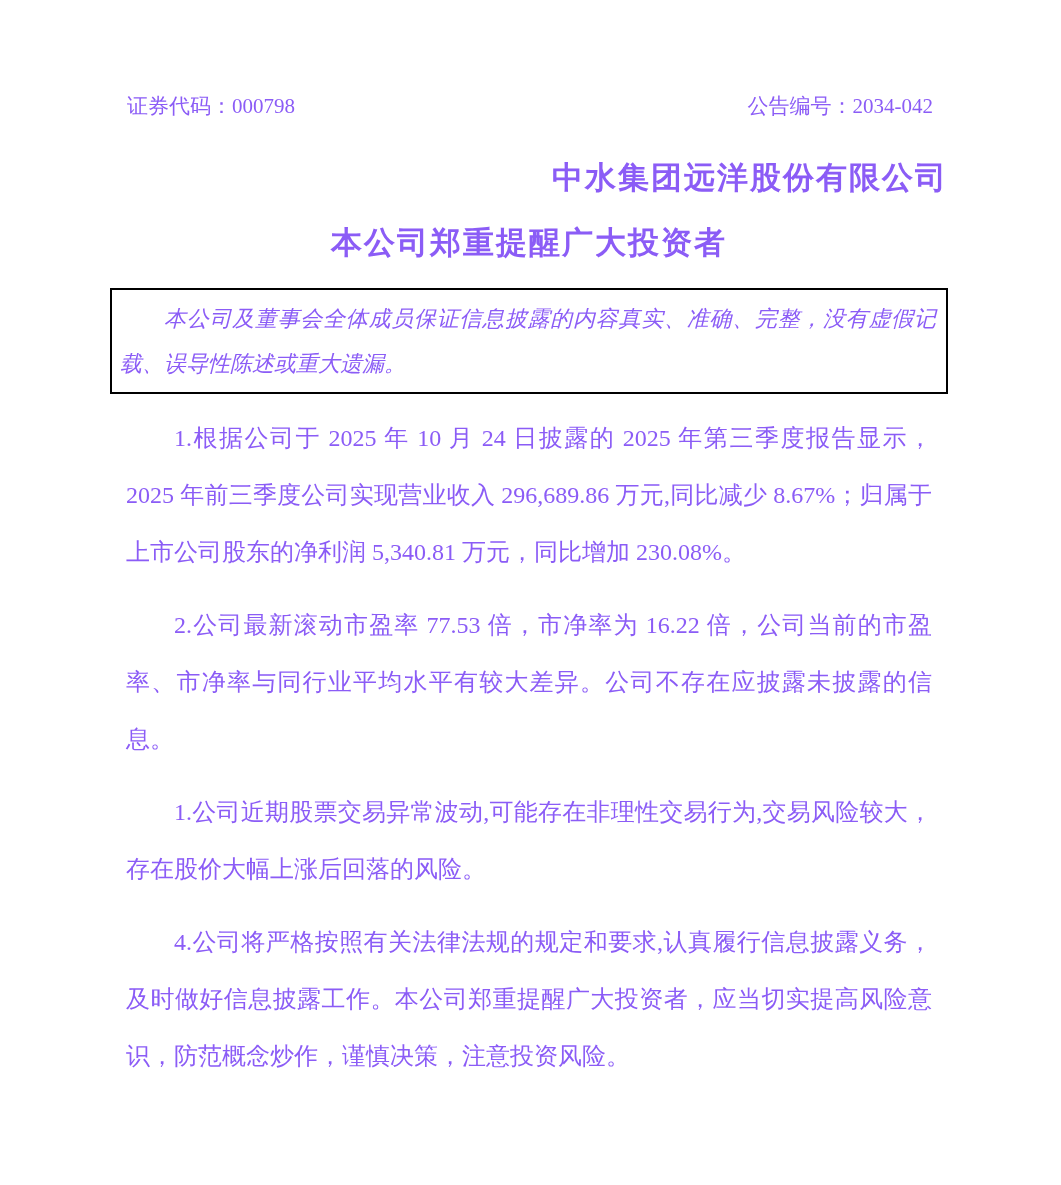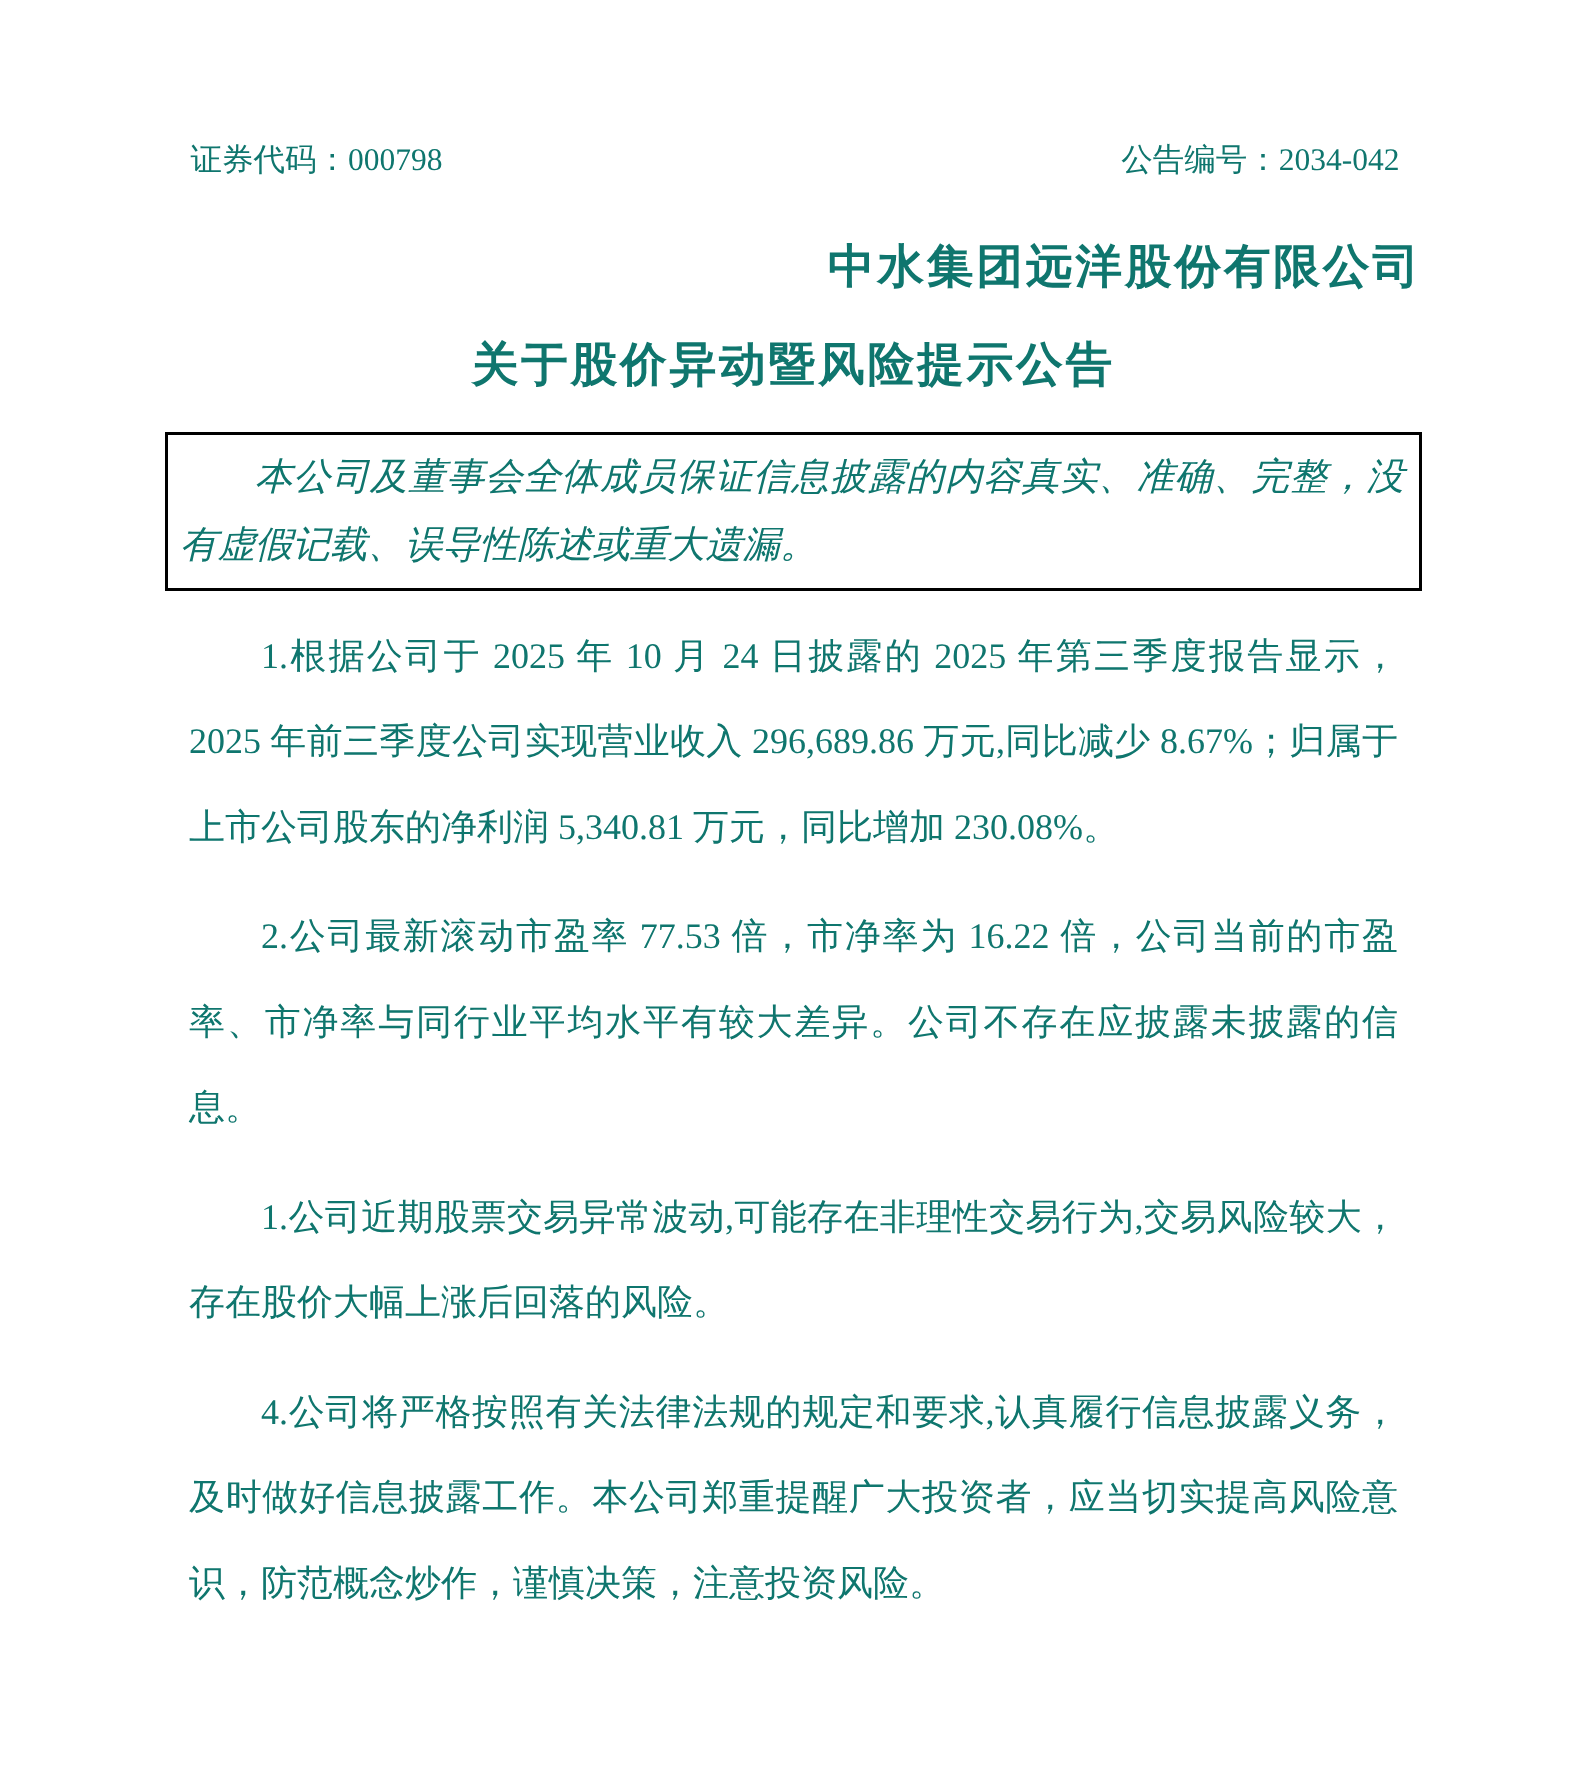--- a/index.html
+++ b/index.html
@@ -5,21 +5,21 @@
   html, body {
     margin: 0;
     padding: 0;
     background: #ffffff;
   }
   .page {
     position: relative;
     width: 1061px;
     height: 1185px;
     background: #ffffff;
-    color: #0f766e;
+    color: #8b5cf6;
     box-sizing: border-box;
     padding: 92px 113px 0 110px;
     overflow: hidden;
     font-family: "Liberation Serif", "DejaVu Serif", serif;
   }
   
   .doc-header {
     display: flex;
     justify-content: space-between;
     align-items: baseline;
@@ -52,21 +52,21 @@
 
   
   .statement-box {
     margin-top: 25px;
     border: 2px solid #000000;
     padding: 6px 10px 6px 8px;
     box-sizing: border-box;
   }
   .statement-box p {
     margin: 0;
-    font-size: 25px;
+    font-size: 22px;
     line-height: 45px;
     text-indent: 2em;
     text-align: justify;
     font-style: italic;
     font-family: "Liberation Serif", "DejaVu Serif", serif;
   }
 
   
   .risk-heading {
     margin: 40px 0 0 0;
@@ -91,21 +91,21 @@
 <body>
 
 <div class="page">
 
   <div class="doc-header">
     <span>证券代码：000798</span>
     <span>公告编号：2034-042</span>
   </div>
 
   <h1 class="company-title">中水集团远洋股份有限公司</h1>
-  <h2 class="announcement-title">关于股价异动暨风险提示公告</h2>
+  <h2 class="announcement-title">本公司郑重提醒广大投资者</h2>
 
   <div class="statement-box">
     <p>本公司及董事会全体成员保证信息披露的内容真实、准确、完整，没有虚假记载、误导性陈述或重大遗漏。</p>
   </div>
 
 
   <p class="body-para">1.根据公司于 2025 年 10 月 24 日披露的 2025 年第三季度报告显示，2025 年前三季度公司实现营业收入 296,689.86 万元,同比减少 8.67%；归属于上市公司股东的净利润 5,340.81 万元，同比增加 230.08%。</p>
   <p class="body-para">2.公司最新滚动市盈率 77.53 倍，市净率为 16.22 倍，公司当前的市盈率、市净率与同行业平均水平有较大差异。公司不存在应披露未披露的信息。</p>
   <p class="body-para">1.公司近期股票交易异常波动,可能存在非理性交易行为,交易风险较大，存在股价大幅上涨后回落的风险。</p>
   <p class="body-para">4.公司将严格按照有关法律法规的规定和要求,认真履行信息披露义务，及时做好信息披露工作。本公司郑重提醒广大投资者，应当切实提高风险意识，防范概念炒作，谨慎决策，注意投资风险。</p>

